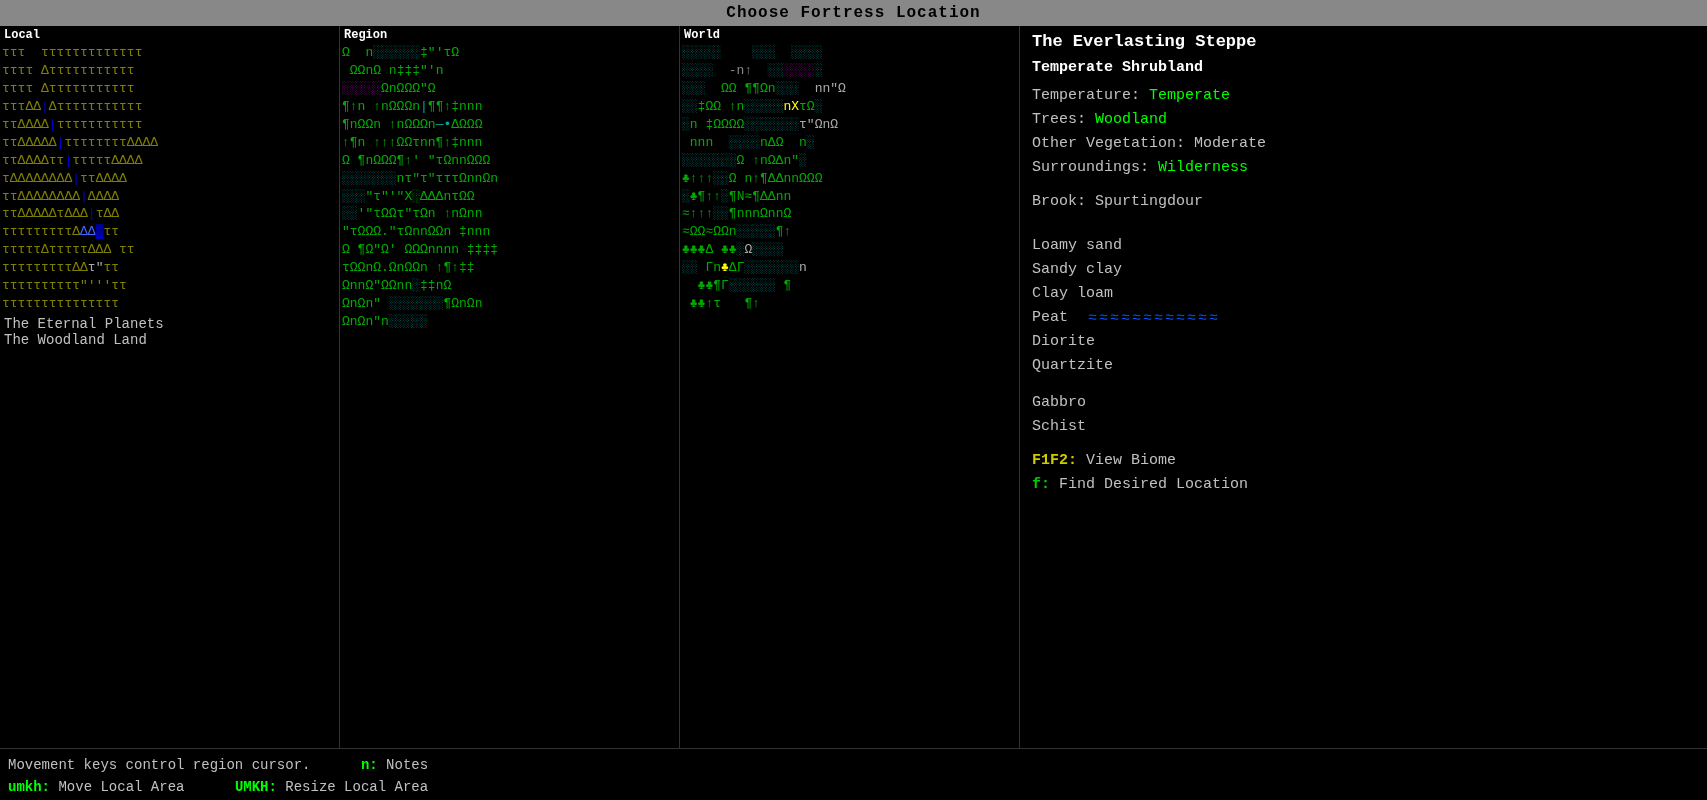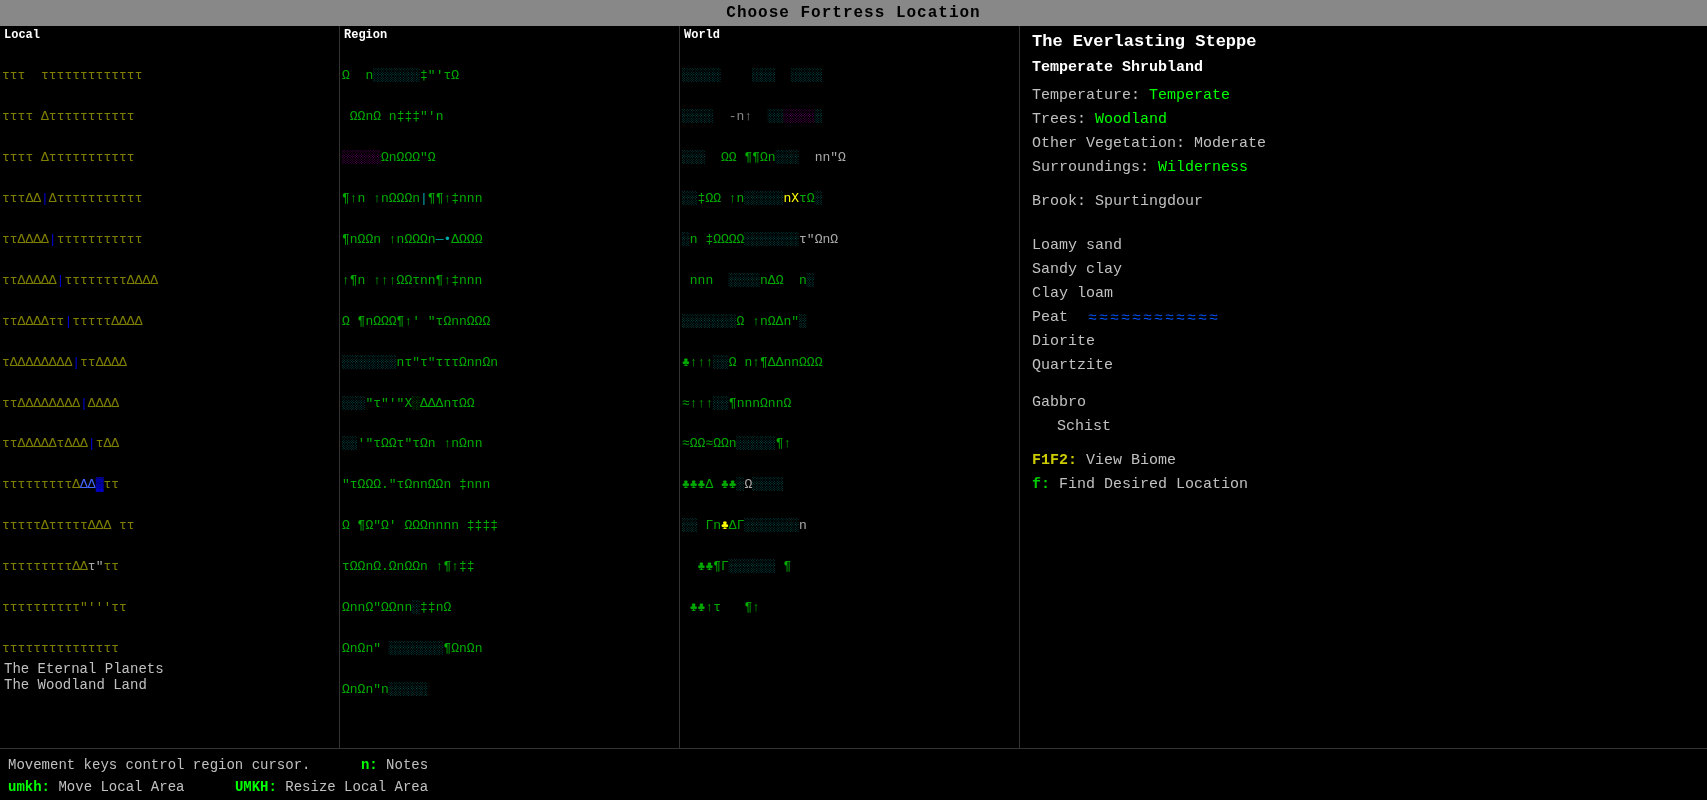--- a/index.html
+++ b/index.html
@@ -87,21 +87,21 @@
     }
     .val-green { color: #00ff00; }
     .separator { height: 10px; }
     .soil-loamy { color: #c8a020; }
     .soil-sandy { color: #c8a020; }
     .soil-clay { color: #c8a020; }
     .soil-peat { color: #c8a020; }
     .rock-diorite { color: #c0c0c0; }
     .rock-quartzite { color: #c0c0c0; }
     .rock-gabbro { color: #c0c0c0; margin-top: 13px; }
-    .rock-schist { color: #c0c0c0; margin-left: 25px; }
+    .rock-schist { color: #c0c0c0; }
     .footer-line {
       color: #c0c0c0;
       font-size: 14px;
       line-height: 1.6;
     }
     .footer-key { color: #00ff00; font-weight: bold; }
     #main-content {
       display: flex;
       flex-direction: column;
       height: 100%;
@@ -125,21 +125,21 @@
       margin-left: 20px;
       letter-spacing: 2px;
     }
     
     .c-teal { color: #008888; }
     .c-green { color: #00aa00; }
     .c-yellow { color: #808000; }
     .c-white { color: #aaaaaa; }
     .c-blue { color: #0000dd; }
     .c-bright-yellow { color: #ffff00; }
-    .map-row { display: block; white-space: pre; font-size: 13px; line-height: 1.38; margin-top: 23px; }
+    .map-row { display: block; white-space: pre; font-size: 13px; line-height: 1.38; }
 
     .local-labels {
       color: #c0c0c0;
       font-size: 14px;
       padding: 3px 4px;
     }
 
     .info-block {
       padding-top: 6px;
     }
@@ -212,20 +212,21 @@
       <span class="panel-header">World</span>
       <div class="map-area world-map">
         <span class="map-row"><span class="c-teal">░░░░░</span><span style="color:#444">    </span><span class="c-teal">░░░</span><span style="color:#444">  </span><span class="c-teal">░░░░</span></span>
         <span class="map-row"><span class="c-teal">░░░░</span><span style="color:#888">  -n↑  </span><span class="c-teal">░░</span><span style="color:#aa00aa">░░░░</span><span class="c-teal">░</span></span>
         <span class="map-row"><span class="c-teal">░░░</span><span class="c-green">  ΩΩ ¶¶Ωn</span><span class="c-teal">░░░</span><span class="c-white">  nn"Ω</span></span>
         <span class="map-row"><span class="c-teal">░░</span><span class="c-green">‡ΩΩ ↑n</span><span class="c-teal">░░░░░</span><span class="c-bright-yellow">nΧ</span><span class="c-green">τΩ</span><span class="c-teal">░</span></span>
         <span class="map-row"><span class="c-teal">░</span><span class="c-green">n ‡ΩΩΩΩ</span><span class="c-teal">░░░░░░░</span><span class="c-white">τ"ΩnΩ</span></span>
         <span class="map-row"><span class="c-green"> nnn  </span><span class="c-teal">░░░░</span><span class="c-green">nΔΩ  n</span><span class="c-teal">░</span></span>
         <span class="map-row"><span class="c-teal">░░░░░░░</span><span class="c-green">Ω ↑nΩΔn"</span><span class="c-teal">░</span></span>
         <span class="map-row"><span class="c-green">♣↑↑↑</span><span class="c-teal">░░</span><span class="c-green">Ω n↑¶ΔΔnnΩΩΩ</span></span>
+        <span class="map-row"><span class="c-teal">░</span><span class="c-green">♣¶↑↑</span><span class="c-teal">░</span><span class="c-green">¶N≈¶ΔΔnn</span></span>
         <span class="map-row"><span class="c-green">≈↑↑↑</span><span class="c-teal">░░</span><span class="c-green">¶nnnΩnnΩ</span></span>
         <span class="map-row"><span class="c-green">≈ΩΩ≈ΩΩn</span><span class="c-teal">░░░░░</span><span class="c-green">¶↑</span></span>
         <span class="map-row"><span class="c-green">♣♣♣Δ ♣♣</span><span class="c-teal">░</span><span class="c-white">Ω</span><span class="c-teal">░░░░</span></span>
         <span class="map-row"><span class="c-teal">░░</span><span class="c-green"> Γn</span><span class="c-bright-yellow">♣</span><span class="c-green">ΔΓ</span><span class="c-teal">░░░░░░░</span><span class="c-white">n</span></span>
         <span class="map-row"><span class="c-green">  ♣♣¶Γ</span><span class="c-teal">░░░░░░</span><span class="c-green"> ¶</span></span>
         <span class="map-row"><span class="c-green"> ♣♣↑τ   ¶↑</span></span>
       </div>
     </div>
 
     <div id="right-panel">

